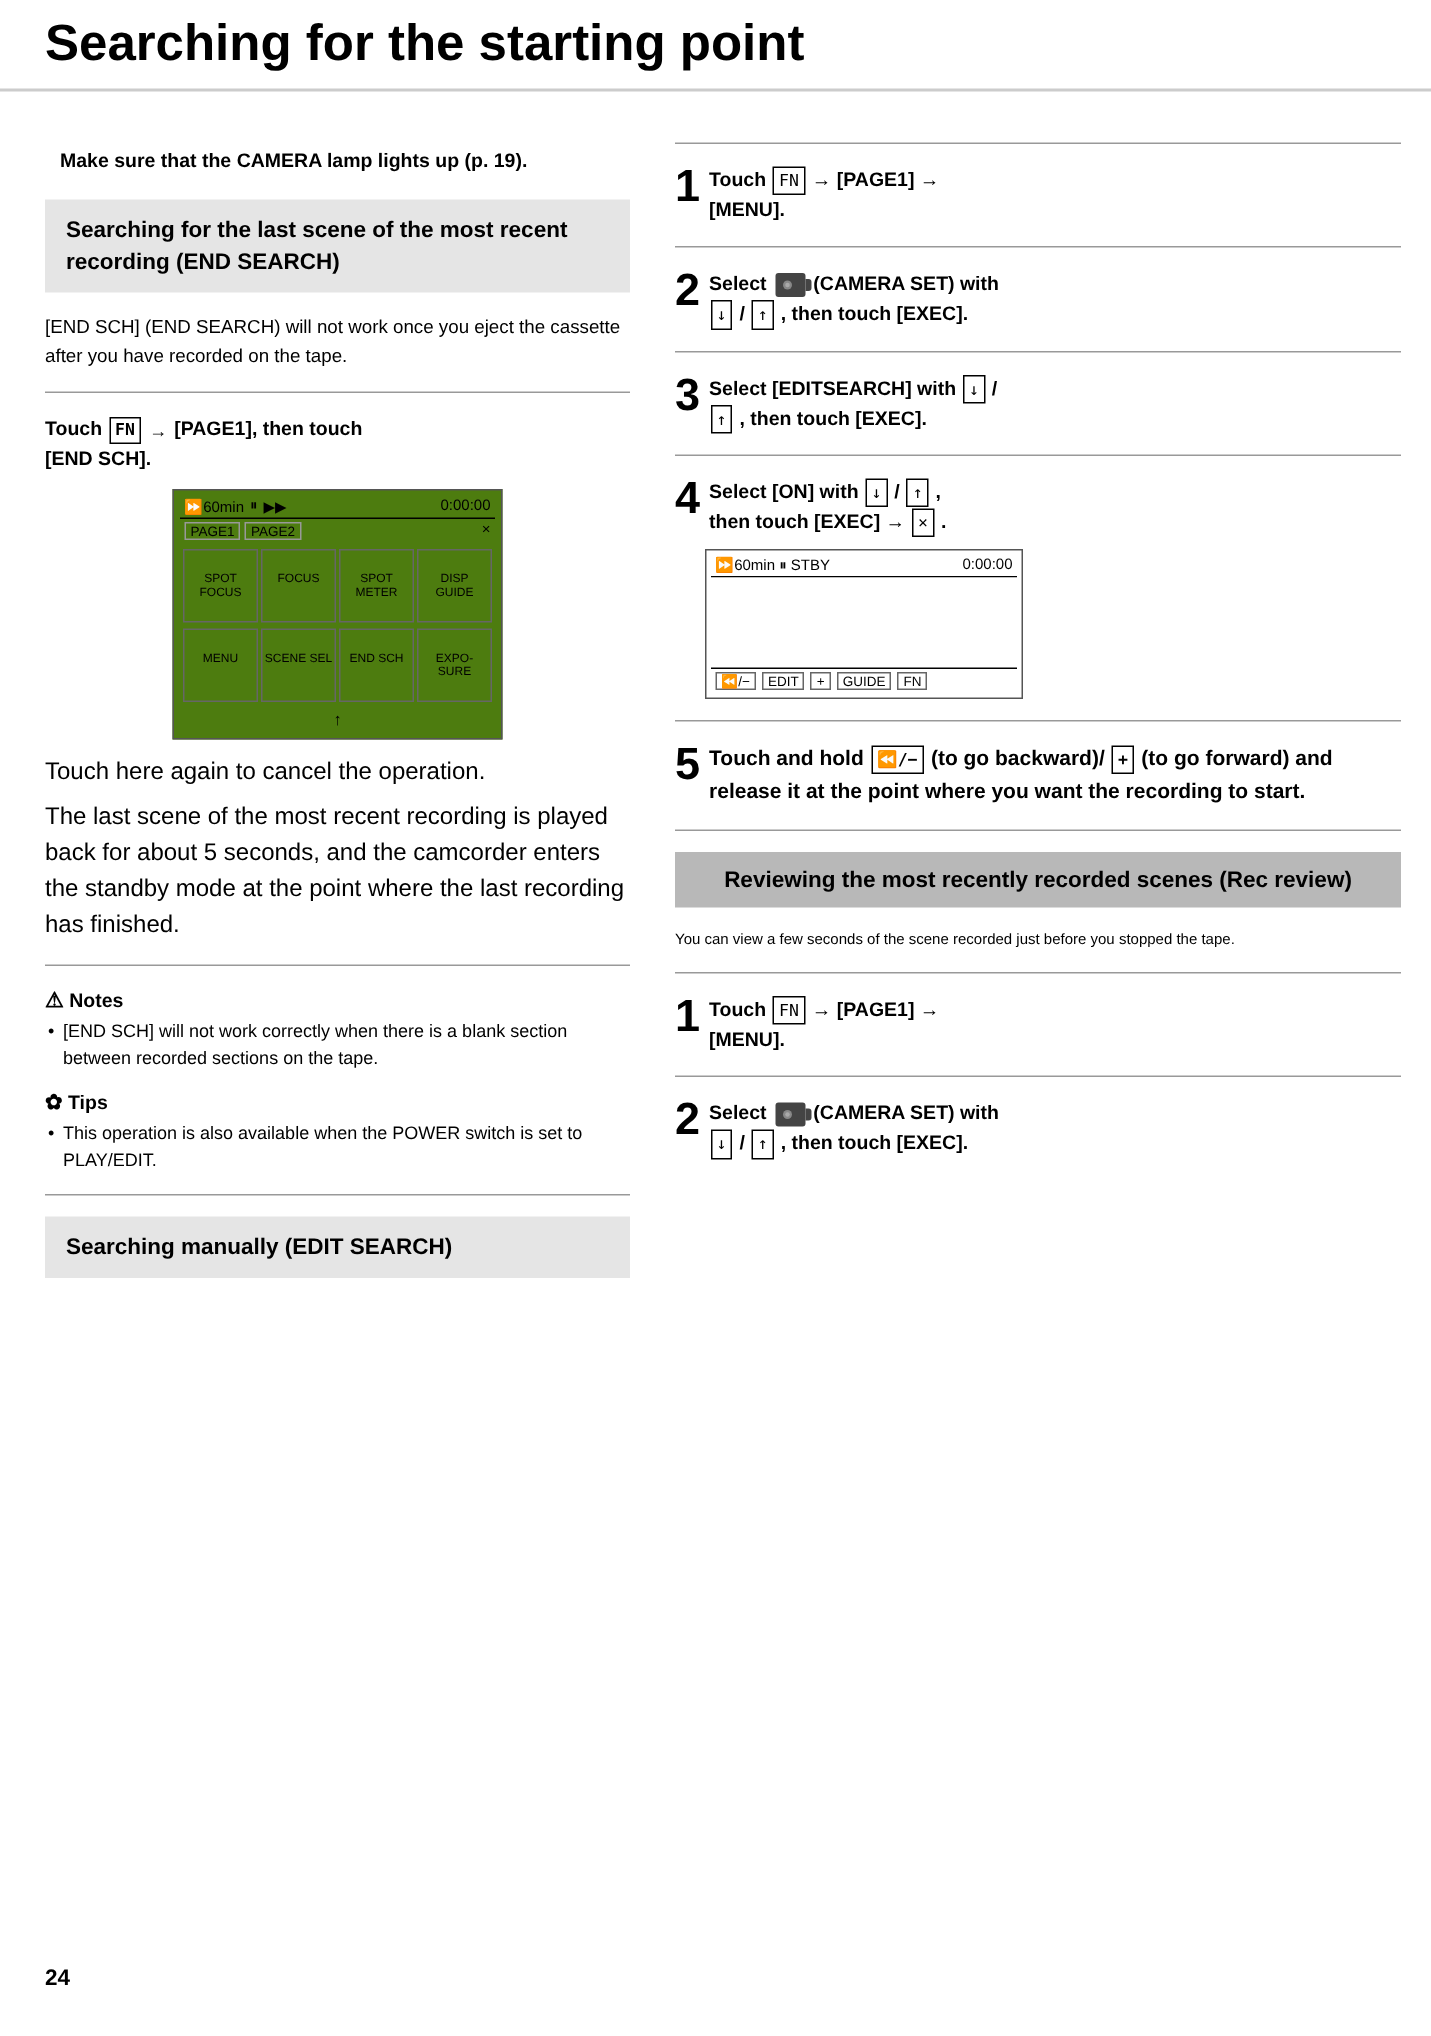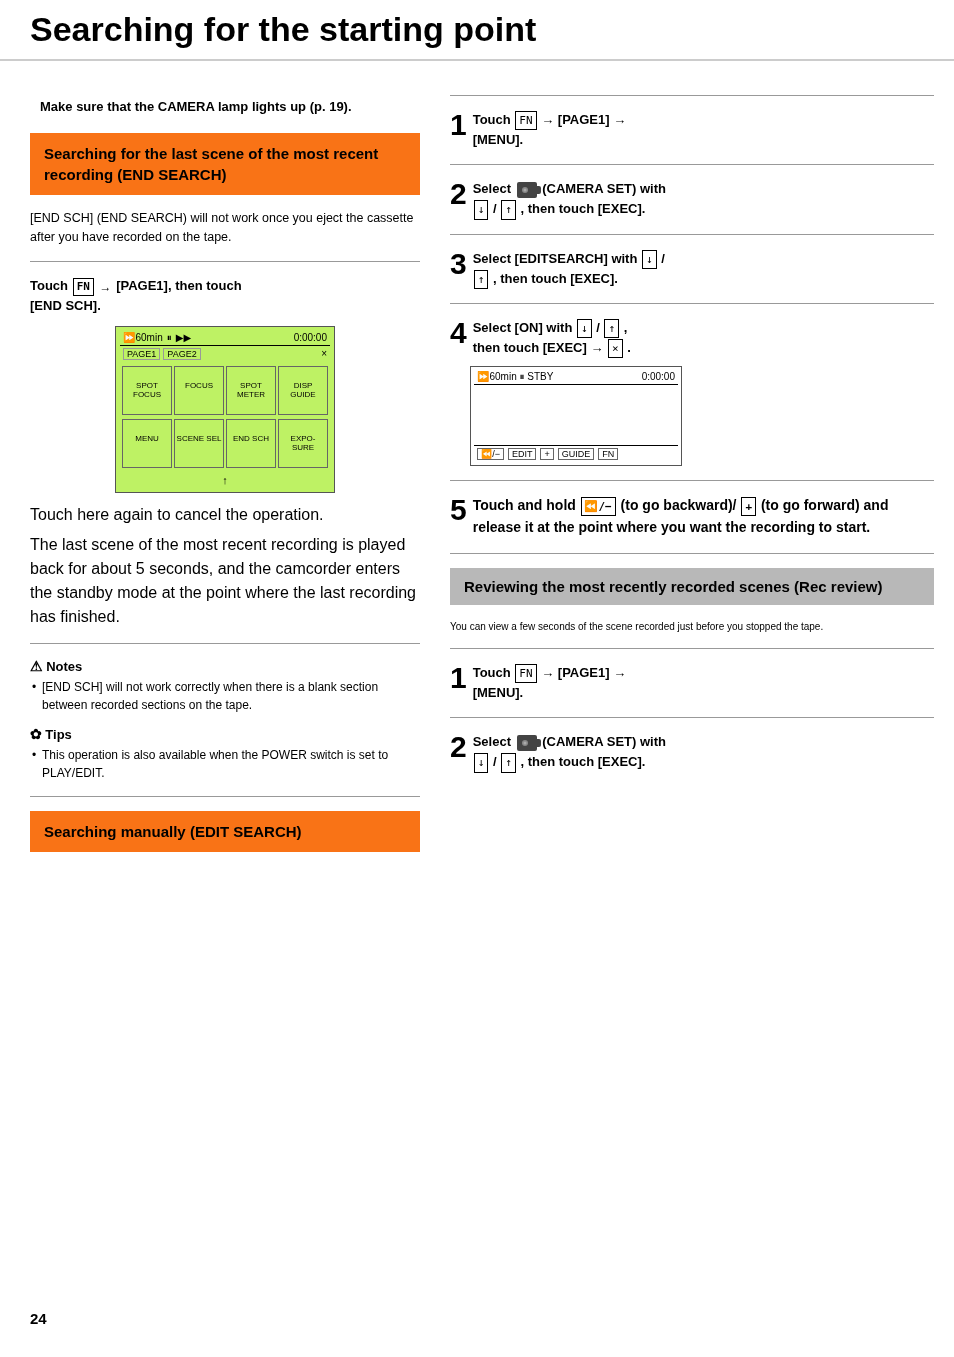--- a/index.html
+++ b/index.html
@@ -14,21 +14,21 @@
     }
     .intro-text {
       font-weight: bold;
       font-size: 13px;
       line-height: 1.5;
       margin-bottom: 16px;
       padding: 0 10px;
       margin-top: 16px;
     }
     .section-box {
-      background: #f97316;
+      background: #e5e5e5;
       padding: 10px 14px;
       margin-bottom: 14px;
     }
     .section-box h2 {
       font-size: 15px;
       font-weight: bold;
       color: #000;
       line-height: 1.4;
     }
     .body-text {
@@ -42,21 +42,21 @@
       margin: 14px 0;
     }
     .bold-instruction {
       font-weight: bold;
       font-size: 13px;
       line-height: 1.5;
       margin-bottom: 10px;
     }
     .camera-screen {
       border: 1px solid #555;
-      background: #bef264;
+      background: #4d7c0f;
       width: 220px;
       margin: 10px auto;
       padding: 4px;
       font-size: 10px;
     }
     .cam-top-bar {
       display: flex;
       justify-content: space-between;
       align-items: center;
       border-bottom: 1px solid #000;
@@ -233,20 +233,21 @@
     }
     .step-5-bold {
       font-weight: bold;
       font-size: 14px;
       line-height: 1.55;
     }
     .reviewing-box {
       background: #b8b8b8;
       padding: 10px 14px;
       margin: 14px 0;
+      text-align: center;
     }
     .reviewing-box h2 {
       font-size: 15px;
       font-weight: bold;
     }
     .rec-review-text {
       font-size: 10px;
       line-height: 1.55;
       margin-bottom: 10px;
     }

